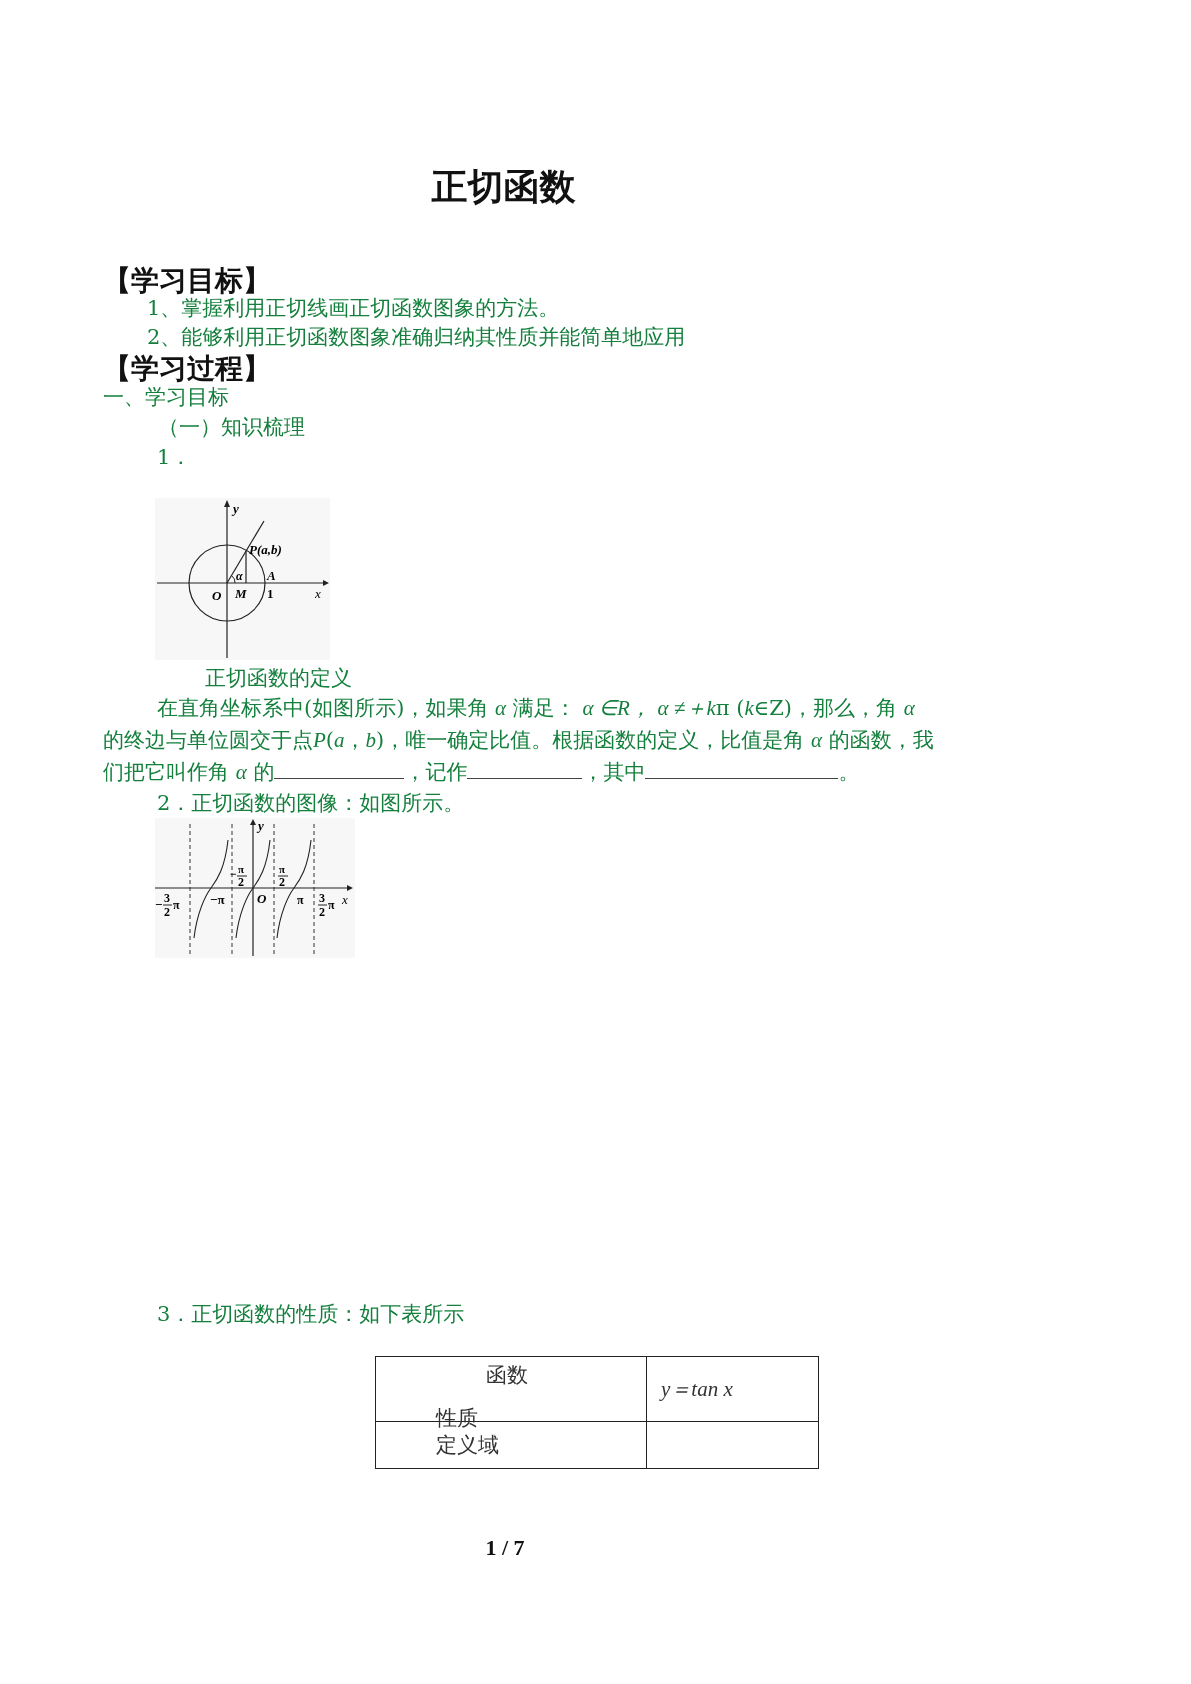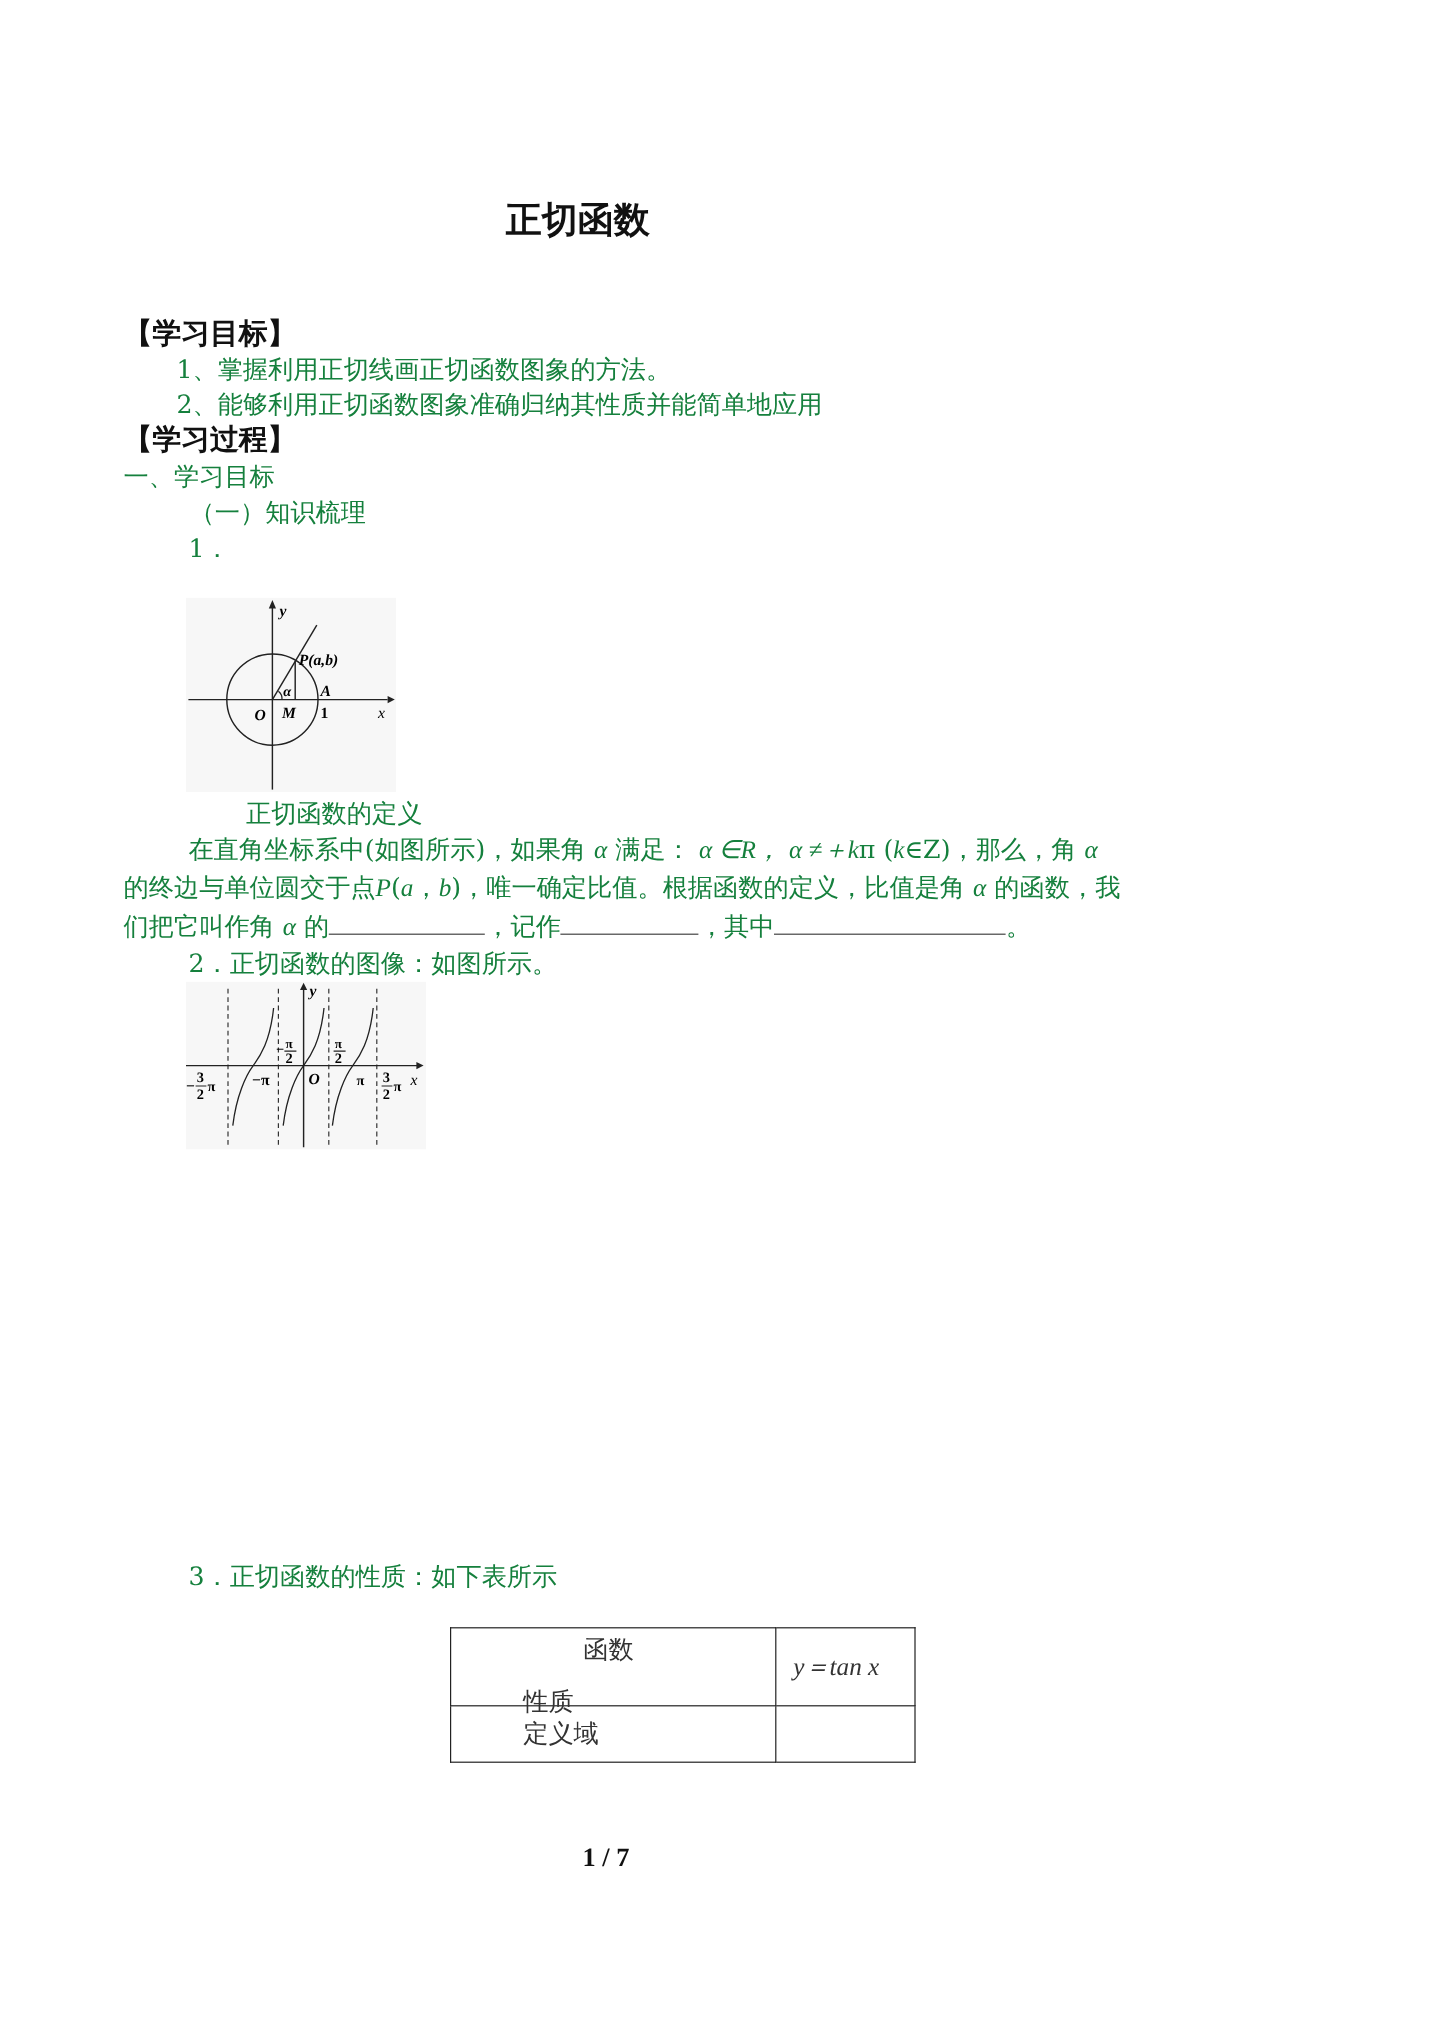--- a/index.html
+++ b/index.html
@@ -1,25 +1,25 @@
 <!DOCTYPE html>
 <html><head>
 <meta charset="utf-8">
 <style>
   html, body { margin: 0; padding: 0; background: #ffffff; }
   body { width: 1191px; height: 1684px; position: relative; overflow: hidden;
          font-family: "DejaVu Serif", "Liberation Serif", serif; color: #222; }
   .abs { position: absolute; white-space: nowrap; }
-  .title { left: 0; width: 963px; top: 163px; text-align: center; font-size: 30px; font-weight: bold;
-           font-family: "DejaVu Sans", "Liberation Sans", sans-serif; color: #111; }
-  .h { font-size: 24px; font-weight: bold; font-family: Liberation Mono, monospace; color:#111; }
+  .title { left: 0; width: 963px; top: 163px; text-align: center; font-size: 36px; font-weight: bold;
+           font-family: "DejaVu Sans", "Liberation Sans", sans-serif; color: #111; padding-left: 22px; }
+  .h { font-size: 28px; font-weight: bold; font-family: Liberation Mono, monospace; color:#111; }
   .t { font-size: 21px; color: #15803d; }
   .it { font-style: italic; font-family: "Liberation Serif", serif; }
   .blank { display: inline-block; border-bottom: 1px solid #444; height: 20px; vertical-align: baseline; }
-  table.props { position: absolute; left: 375px; top: 1356px; border-collapse: collapse; width: 388px; }
+  table.props { position: absolute; left: 375px; top: 1356px; border-collapse: collapse; width: 444px; }
   table.props td { border: 1.5px solid #222; font-size: 21px; color: #333; padding: 0; vertical-align: middle; }
   .pagenum { left: 0; width: 1010px; top: 1535px; text-align: center; font-size: 22px; font-weight: bold;
              font-family: "Liberation Serif", serif; color: #111; }
   svg text { font-family: "Liberation Serif", serif; }
 </style>
 </head>
 <body>
 
 <div class="abs title">正切函数</div>
 

